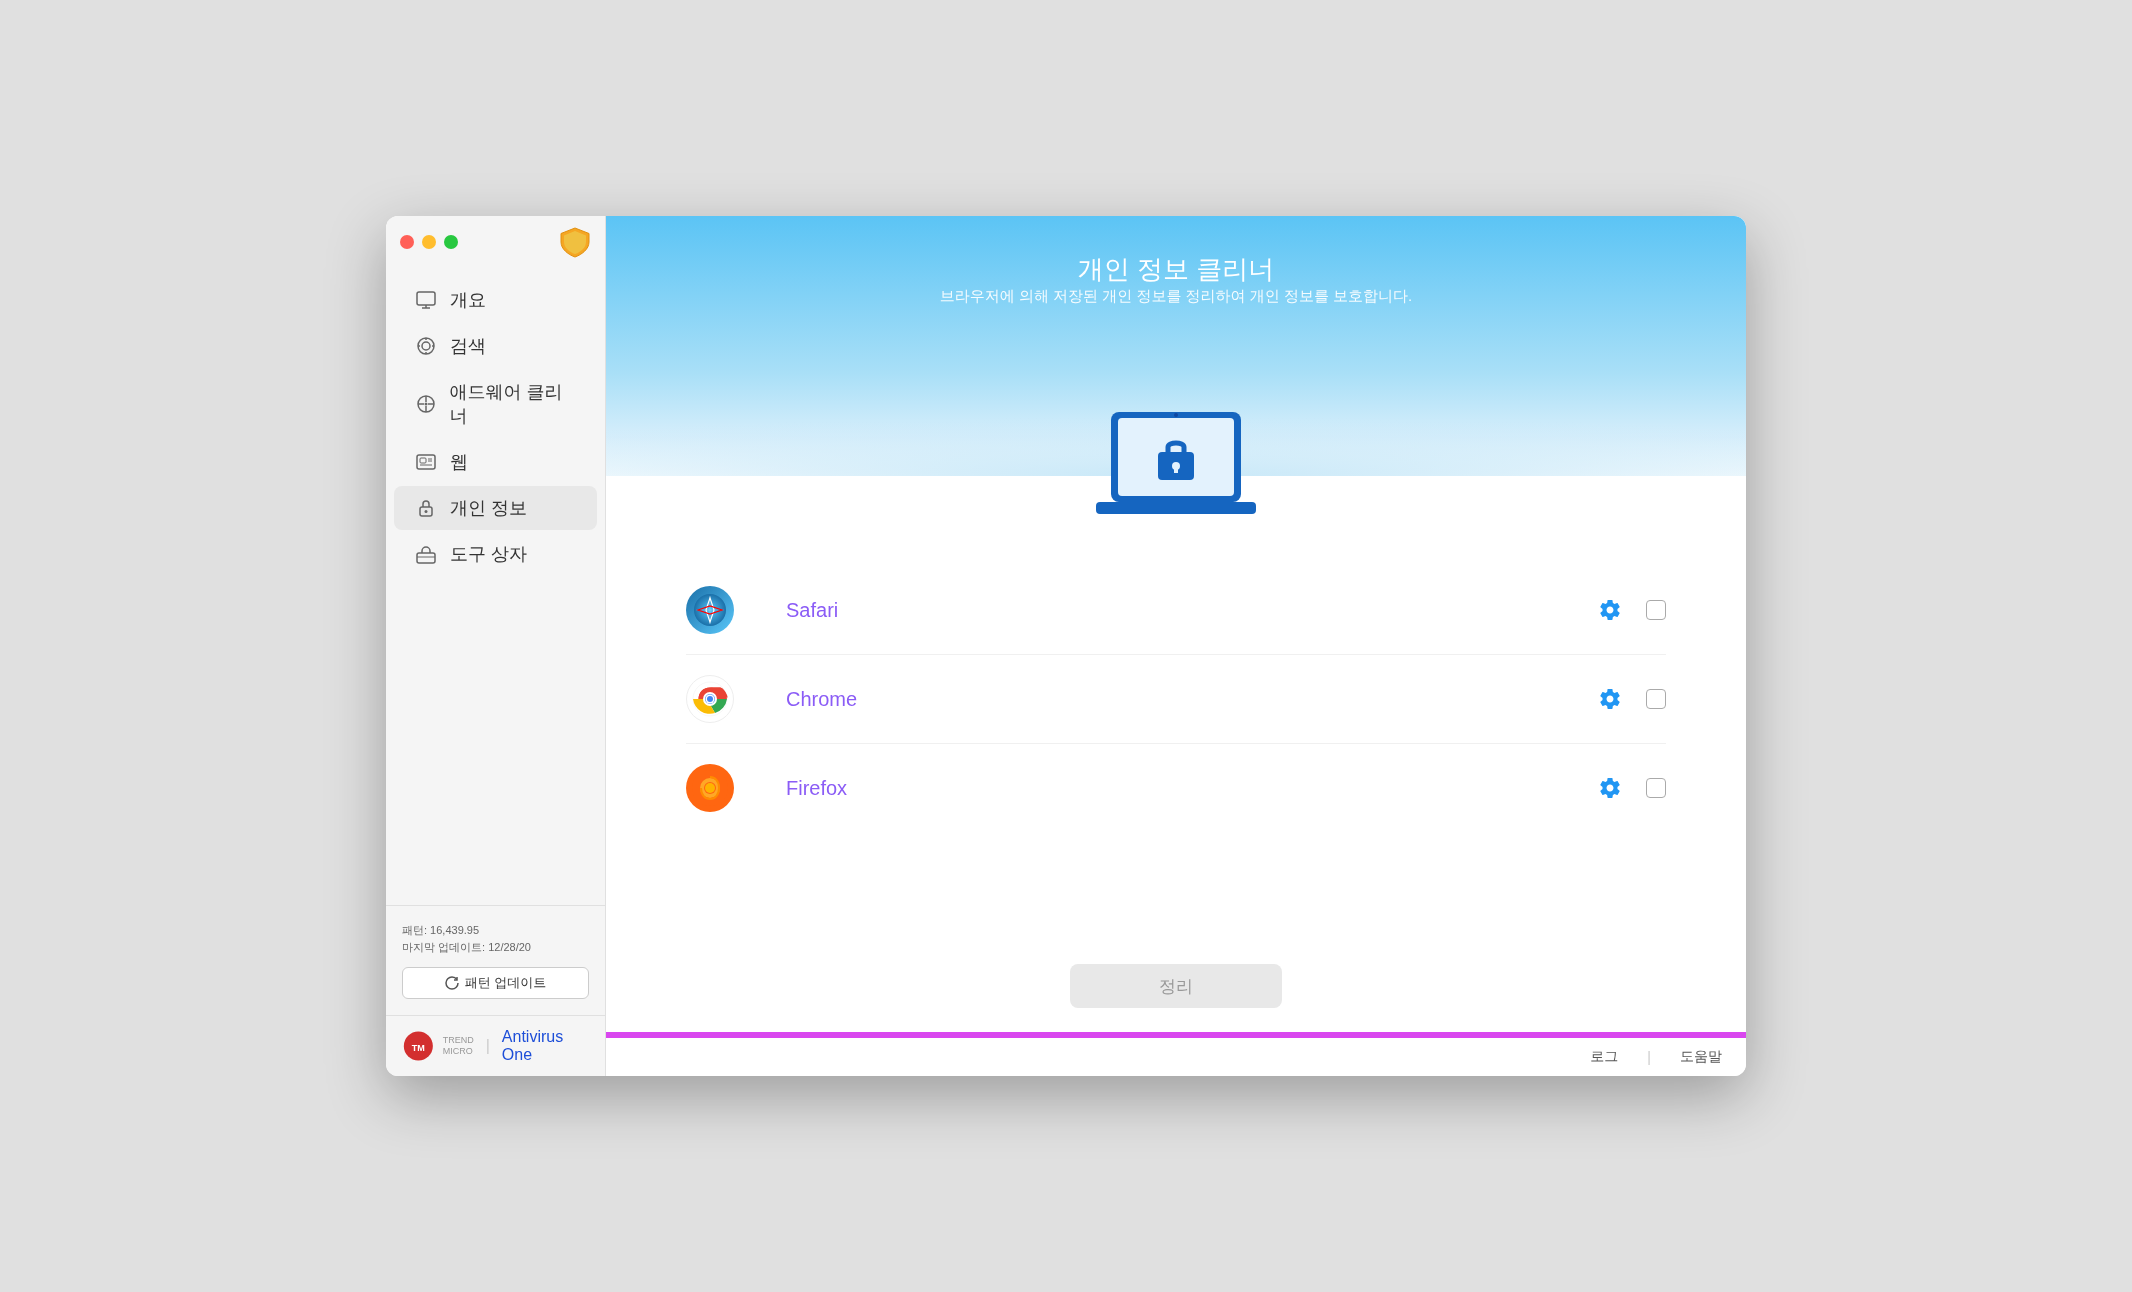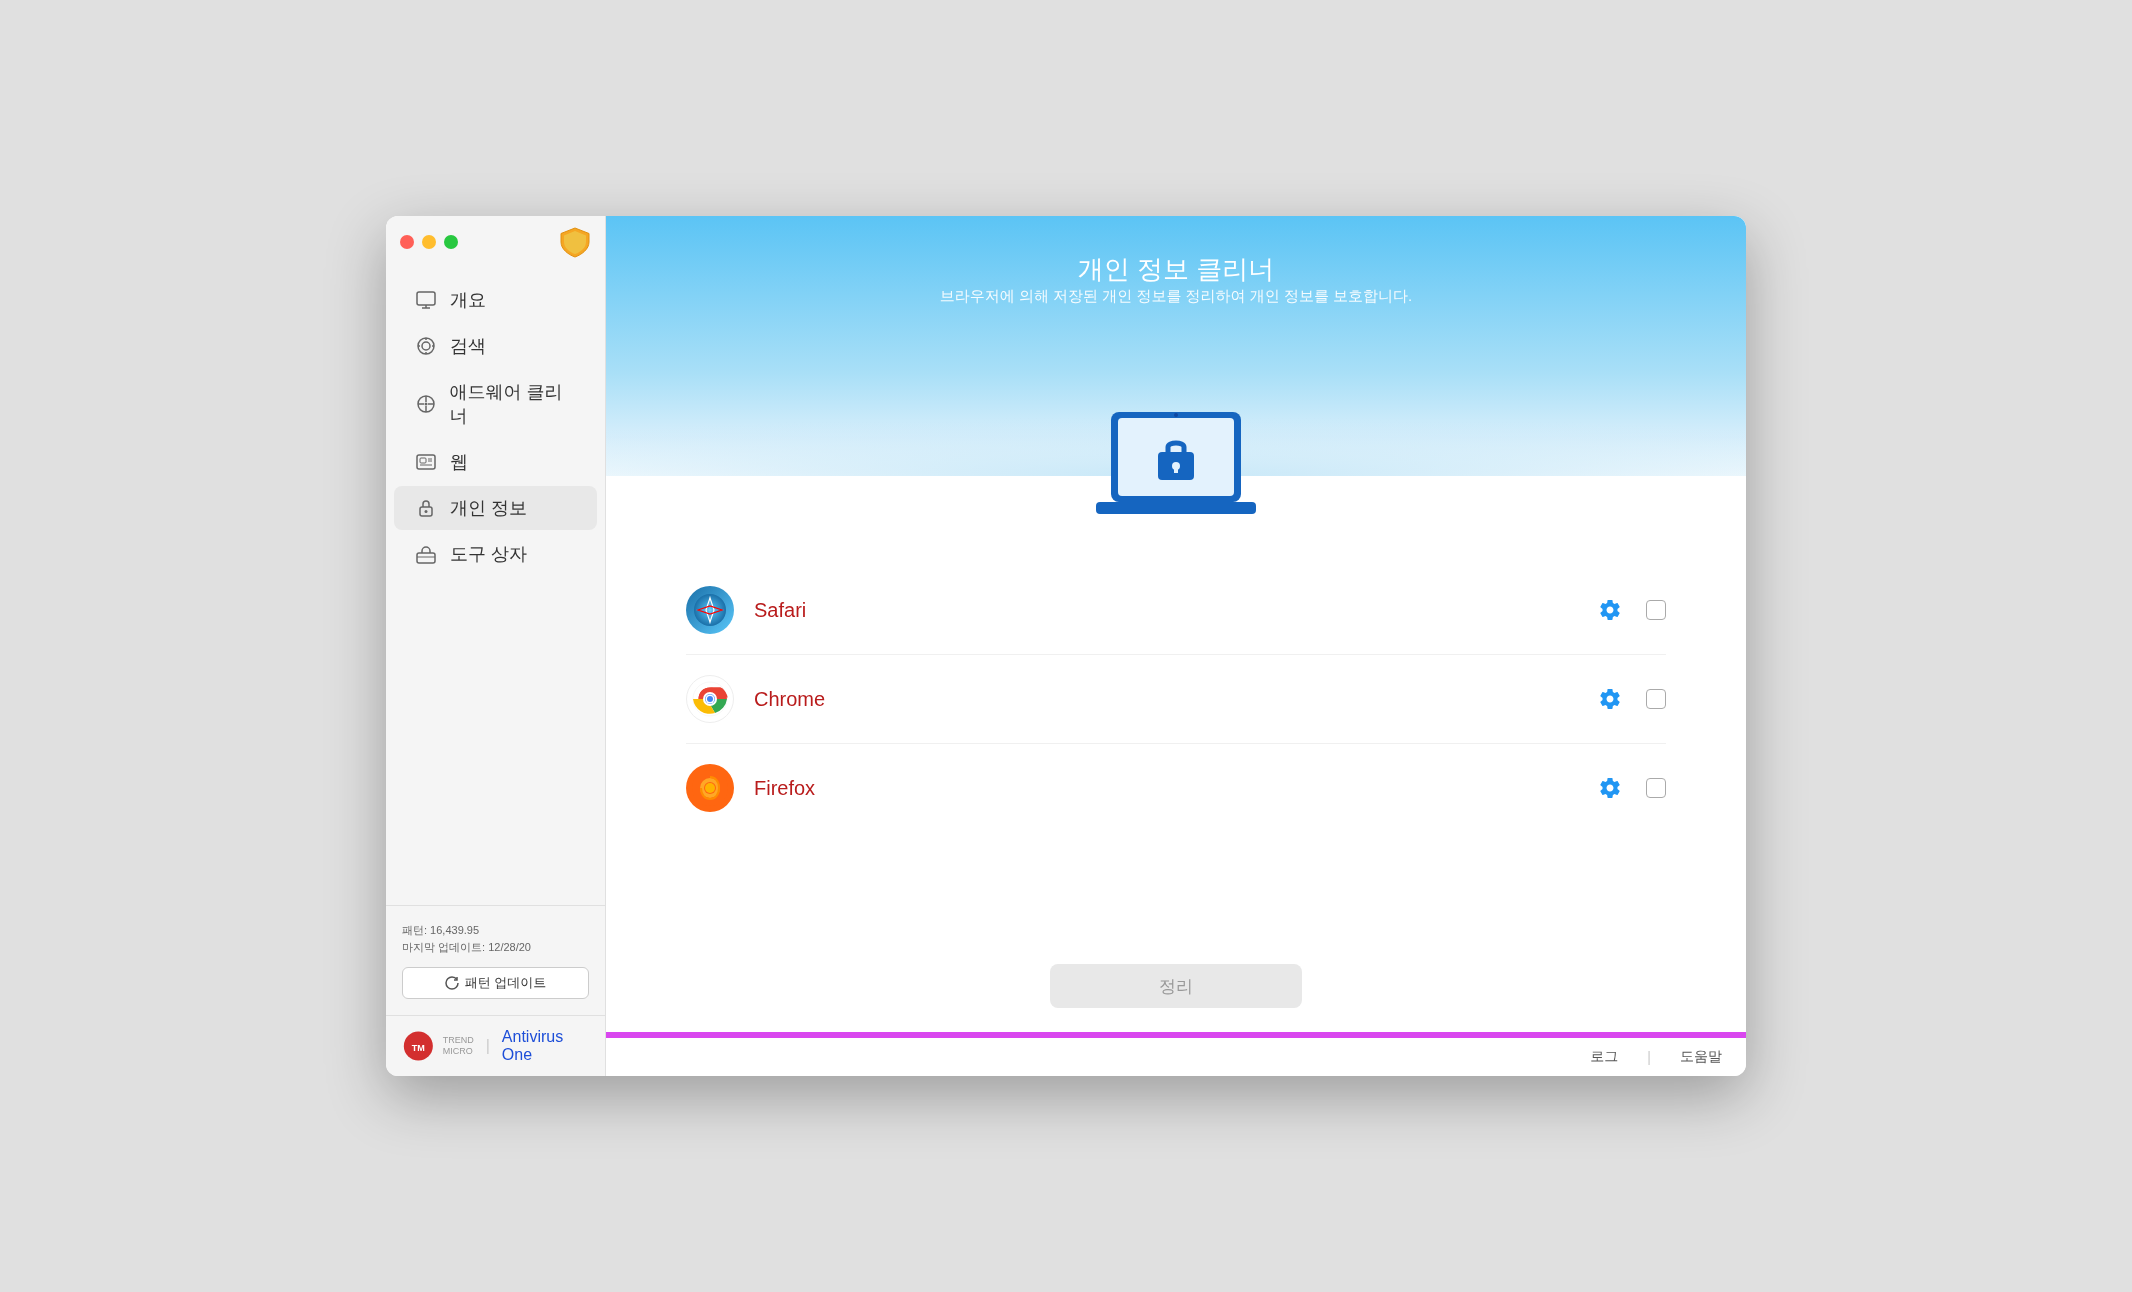--- a/index.html
+++ b/index.html
@@ -161,22 +161,23 @@
     .browser-row {
       display: flex;
       align-items: center;
       padding: 20px 0;
       border-bottom: 1px solid #f0f0f0;
       gap: 20px;
     }
     .browser-row:last-of-type { border-bottom: none; }
     .browser-name {
       font-size: 20px;
-      color: #b91c1c;
+      color: #8b5cf6;
       flex: 1;
+      margin-left: 32px;
     }
     .gear-btn {
       width: 32px; height: 32px;
       display: flex; align-items: center; justify-content: center;
       cursor: pointer;
       color: #2196F3;
       font-size: 22px;
     }
     .checkbox-custom {
       width: 20px; height: 20px;
@@ -185,21 +186,21 @@
       background: #fff;
       cursor: pointer;
       flex-shrink: 0;
     }
     .clean-btn-area {
       display: flex;
       justify-content: center;
       padding: 20px 0 24px 0;
     }
     .clean-btn {
-      width: 252px;
+      width: 212px;
       height: 44px;
       background: #e8e8e8;
       border: none;
       border-radius: 8px;
       font-size: 17px;
       color: #999;
       cursor: pointer;
     }
     .bottom-bar {
       display: flex;

